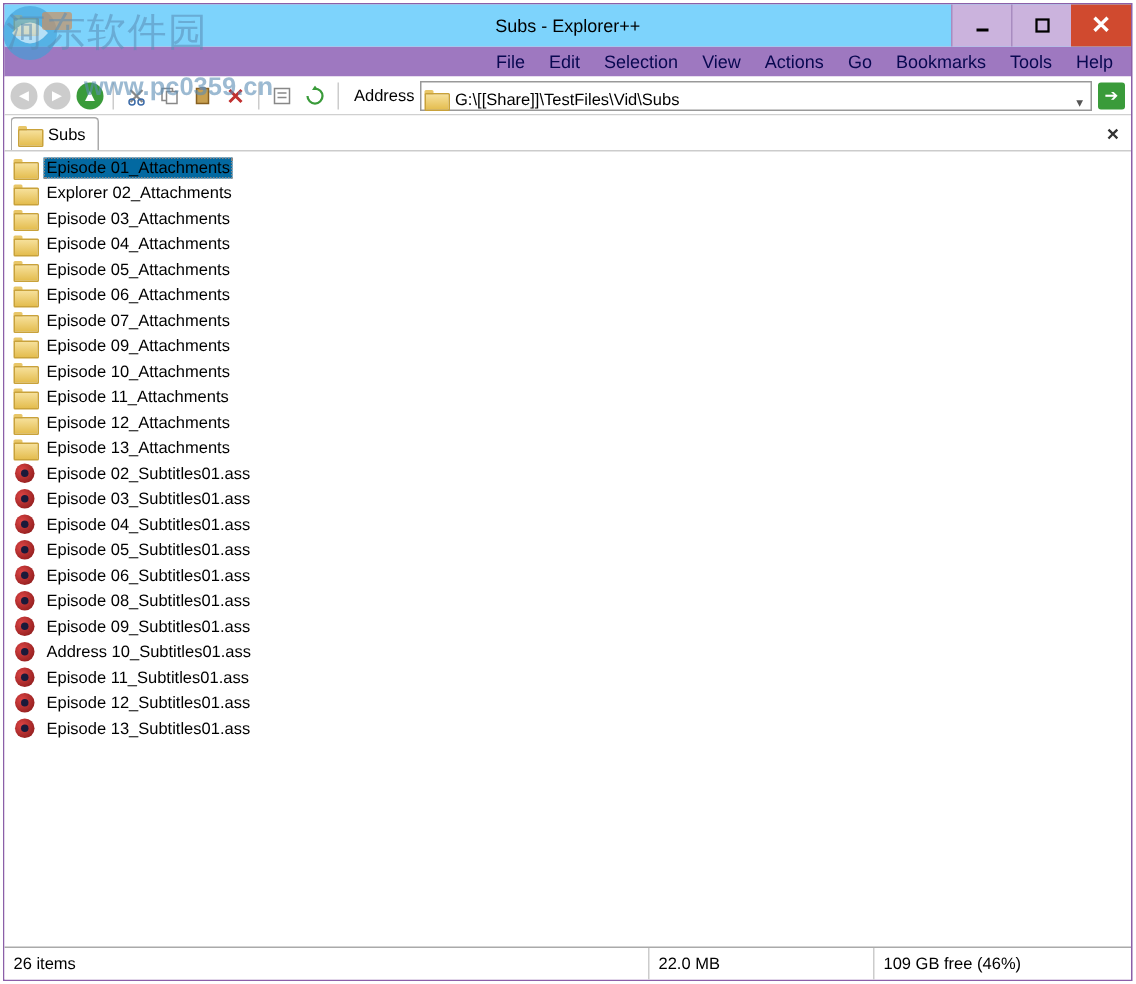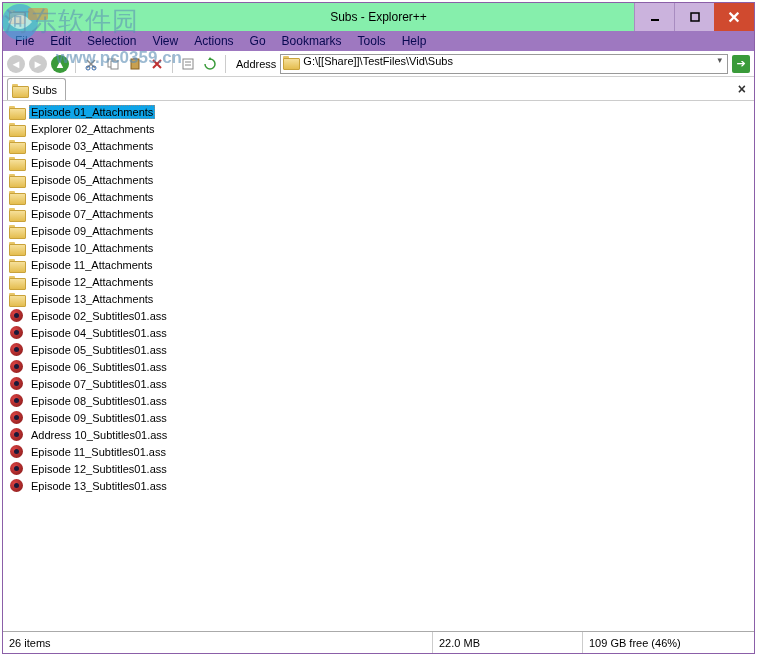--- a/index.html
+++ b/index.html
@@ -1,49 +1,49 @@
 <!DOCTYPE html>
 <html><head>
 <meta charset="utf-8">
 <style>
 * { margin: 0; padding: 0; box-sizing: border-box; font-family: "Segoe UI", Tahoma, sans-serif; }
 body { width: 757px; height: 656px; background: #fff; overflow: hidden; position: relative; }
 
 .window { width: 753px; height: 652px; margin: 2px; border: 1px solid #8b5fa8; background: #fff; display: flex; flex-direction: column; }
 
-.titlebar { height: 28px; background: #86efac; display: flex; align-items: center; position: relative; }
+.titlebar { height: 28px; background: #7dd3fc; display: flex; align-items: center; position: relative; }
 .titlebar .appicon { width: 16px; height: 16px; margin-left: 6px; }
 .titlebar .title { position: absolute; left: 50%; transform: translateX(-50%); color: #000; font-size: 12px; }
 .titlebar .winbtns { margin-left: auto; display: flex; height: 100%; }
 .titlebar .winbtn { width: 40px; display: flex; align-items: center; justify-content: center; font-size: 14px; }
 .titlebar .winbtn.min, .titlebar .winbtn.max { background: #cbb3dd; border-left: 1px solid #a88cc0; }
 .titlebar .winbtn.close { background: #d04a2f; color: #fff; font-weight: bold; font-size: 16px; }
 
-.menubar { height: 20px; background: #9e78c0; display: flex; align-items: center; padding: 0 4px; font-size: 12px; }
+.menubar { height: 20px; background: #9e78c0; display: flex; align-items: center; padding: 0 4px; font-size: 12px; justify-content: flex-end; }
 .menubar .mitem { padding: 1px 8px; color: #080850; cursor: default; }
 
 .toolbar { height: 26px; background: #fff; border-bottom: 1px solid #d0d0d0; display: flex; align-items: center; padding: 0 4px; gap: 4px; font-size: 11px; }
 .toolbar .tbtn { width: 18px; height: 18px; display: flex; align-items: center; justify-content: center; border-radius: 2px; }
 .toolbar .sep { width: 1px; height: 18px; background: #ccc; margin: 0 2px; }
 .toolbar .addrlabel { font-size: 11px; margin-left: 4px; }
-.toolbar .addrbox { flex: 1; height: 20px; border: 1px solid #999; display: flex; align-items: flex-start; padding: 0 2px; background: #fff; }
+.toolbar .addrbox { flex: 1; height: 20px; border: 1px solid #999; display: flex; align-items: flex-end; padding: 0 2px; background: #fff; }
 .toolbar .addrbox .ficon { width: 16px; height: 14px; margin-right: 4px; }
 .toolbar .addrpath { font-size: 11px; flex: 1; }
 .toolbar .addrdrop { font-size: 9px; color: #555; padding: 0 3px; }
 .toolbar .gobtn { width: 18px; height: 18px; background: #3a9b3a; color: #fff; display: flex; align-items: center; justify-content: center; font-size: 11px; border-radius: 2px; }
 
 .tabbar { height: 24px; background: #fff; border-bottom: 1px solid #ccc; display: flex; align-items: flex-end; padding-left: 4px; position: relative; }
 .tab { height: 22px; border: 1px solid #aaa; border-bottom: none; background: #fff; display: flex; align-items: center; padding: 0 8px 0 4px; font-size: 11px; border-radius: 3px 3px 0 0; }
 .tab .ficon { width: 16px; height: 14px; margin-right: 4px; }
 .tabclose { position: absolute; right: 8px; top: 4px; font-size: 14px; color: #333; cursor: default; font-weight: bold; }
 
 .content { flex: 1; background: #fff; padding: 2px 6px; overflow: auto; }
 .fileitem { height: 17px; display: flex; align-items: center; font-size: 11px; cursor: default; }
 .fileitem .ic { width: 16px; height: 14px; margin-right: 4px; flex-shrink: 0; }
-.fileitem.sel .fname { border: 1px dotted #888; background: #0ea5e9; padding: 0 1px; }
+.fileitem.sel .fname { border: 1px dotted #888; background: #0369a1; padding: 0 1px; }
 .fileitem .fname { padding: 0 2px; }
 
 .statusbar { height: 22px; border-top: 1px solid #aaa; display: flex; font-size: 11px; background: #fff; }
 .statusbar .cell { border-right: 1px solid #ccc; padding: 3px 6px; display: flex; align-items: center; }
 .statusbar .cell.items { width: 430px; }
 .statusbar .cell.size { width: 150px; }
 .statusbar .cell.free { flex: 1; border-right: none; }
 
 .watermark { position: absolute; top: 4px; left: 4px; font-size: 26px; font-weight: normal; color: rgba(90,140,180,0.55); pointer-events: none; z-index: 50; font-family: "Microsoft YaHei", sans-serif; letter-spacing: 1px; }
 .watermark2 { position: absolute; top: 48px; left: 56px; font-size: 17px; font-weight: bold; color: rgba(90,140,180,0.6); pointer-events: none; z-index: 50; font-family: Arial; text-align: center; }
@@ -218,33 +218,33 @@
       <div class="fileitem">
         <span class="ic ficon"></span>
         <span class="fname">Episode 13_Attachments</span>
       </div>
       <div class="fileitem">
         <span class="assicon"></span>
         <span class="fname">Episode 02_Subtitles01.ass</span>
       </div>
       <div class="fileitem">
         <span class="assicon"></span>
+        <span class="fname">Episode 03_Subtitles01.ass</span>
+      </div>
+      <div class="fileitem">
+        <span class="assicon"></span>
         <span class="fname">Episode 04_Subtitles01.ass</span>
       </div>
       <div class="fileitem">
         <span class="assicon"></span>
         <span class="fname">Episode 05_Subtitles01.ass</span>
       </div>
       <div class="fileitem">
         <span class="assicon"></span>
         <span class="fname">Episode 06_Subtitles01.ass</span>
-      </div>
-      <div class="fileitem">
-        <span class="assicon"></span>
-        <span class="fname">Episode 07_Subtitles01.ass</span>
       </div>
       <div class="fileitem">
         <span class="assicon"></span>
         <span class="fname">Episode 08_Subtitles01.ass</span>
       </div>
       <div class="fileitem">
         <span class="assicon"></span>
         <span class="fname">Episode 09_Subtitles01.ass</span>
       </div>
       <div class="fileitem">

